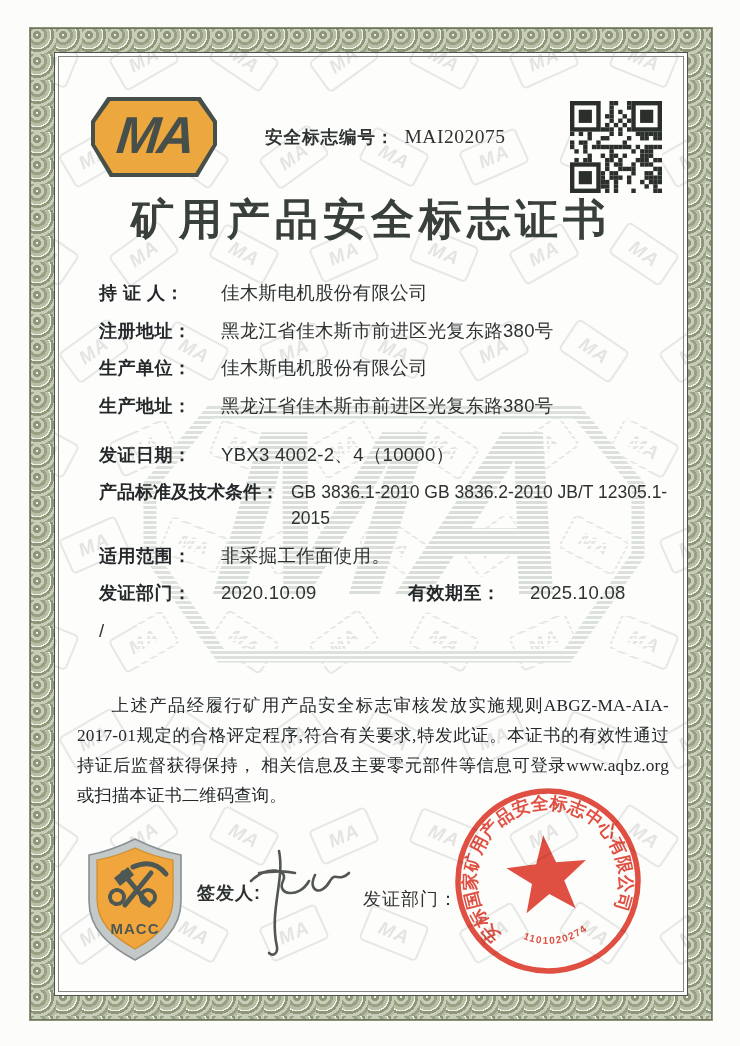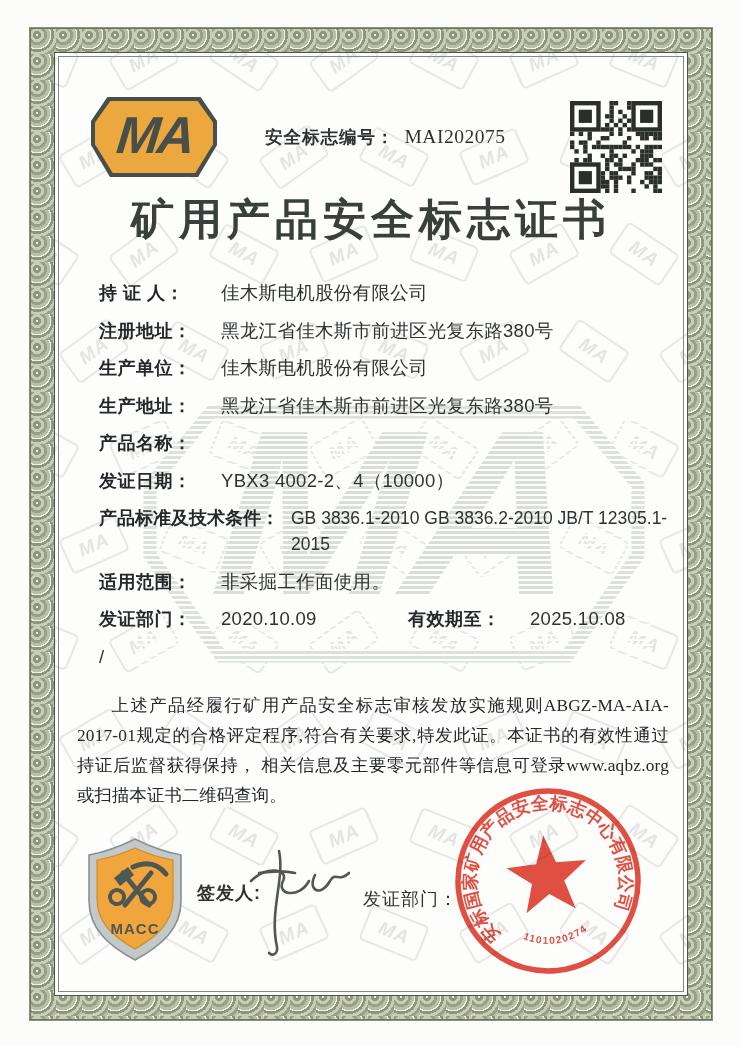--- a/index.html
+++ b/index.html
@@ -329,21 +329,20 @@
         </div>
         <div class="row">
           <span class="lbl">生产单位：</span>
           <span class="val">佳木斯电机股份有限公司</span>
         </div>
         <div class="row">
           <span class="lbl">生产地址：</span>
           <span class="val">黑龙江省佳木斯市前进区光复东路380号</span>
         </div>
         <div class="row">
-          <span class="lbl">产品名称：</span>
         </div>
         <div class="row">
           <span class="lbl">发证日期：</span>
           <span class="val">YBX3 4002-2、4（10000）</span>
         </div>
         <div class="row row-wide">
           <span class="lbl">产品标准及技术条件：</span>
           <span class="val">GB 3836.1-2010 GB 3836.2-2010 JB/T 12305.1-2015</span>
         </div>
         <div class="row">

